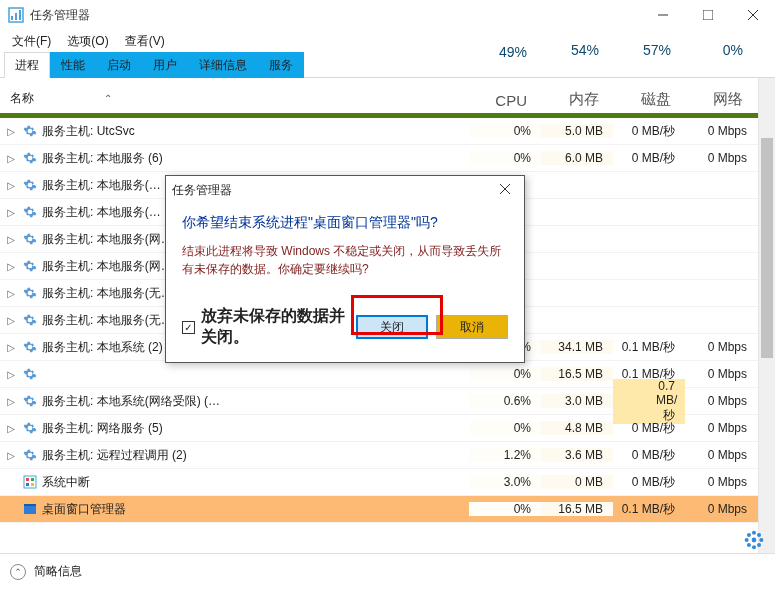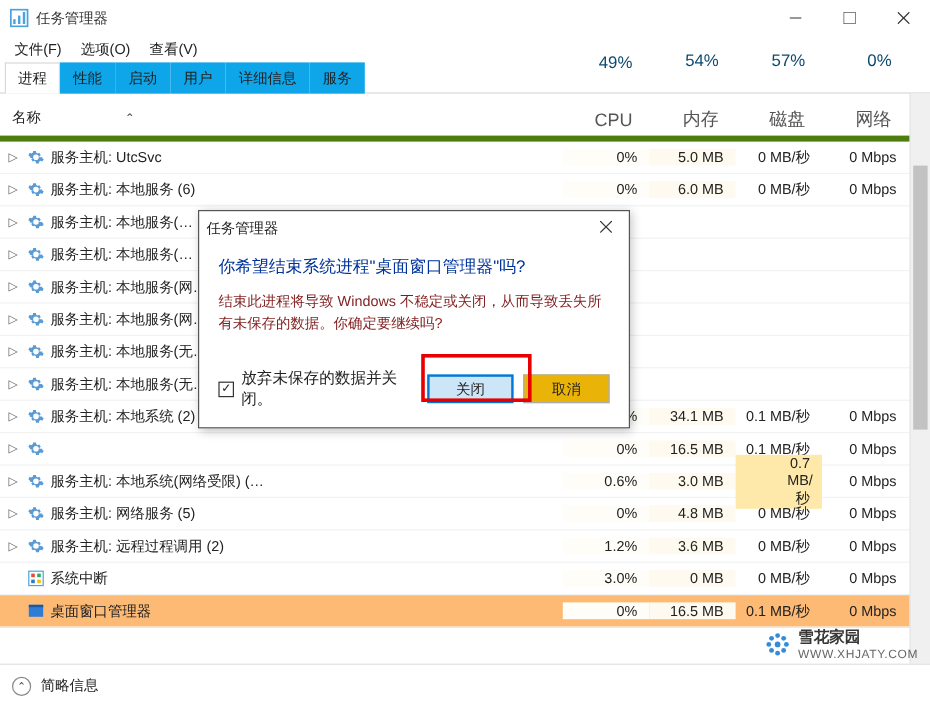--- a/index.html
+++ b/index.html
@@ -53,21 +53,21 @@
 
 .overlay { position: absolute; left: 165px; top: 175px; width: 360px; background: #fff; border: 1px solid #555; box-shadow: 2px 2px 8px rgba(0,0,0,.25); }
 .overlay .dtb { height: 28px; display: flex; align-items: center; padding: 0 6px; }
 .overlay .dtb .dtitle { flex: 1; font-size: 12px; }
 .overlay .dtb .dclose { width: 26px; text-align: center; color: #333; }
 .overlay .dbody { padding: 10px 16px 6px; }
 .overlay .dq { color: #003399; font-size: 14px; margin-bottom: 10px; }
 .overlay .dm { color: #7f1d1d; font-size: 12px; line-height: 1.5; margin-bottom: 14px; }
 .overlay .dact { display: flex; align-items: center; padding: 8px 16px 14px; }
 .overlay .chk { width: 13px; height: 13px; border: 1px solid #333; margin-right: 6px; display: inline-flex; align-items: center; justify-content: center; font-size: 10px; }
-.overlay .chklbl { flex: 1; font-size: 13px; }
+.overlay .chklbl { flex: 1; font-size: 16px; font-weight: bold; }
 .overlay .btn { width: 72px; height: 24px; border: 1px solid #adadad; background: #eab308; display: inline-flex; align-items: center; justify-content: center; font-size: 12px; margin-left: 8px; }
 .overlay .btn.primary { border: 2px solid #0078d7; background: #cde6f7; }
 .redbox { position: absolute; border: 3px solid #e80000; pointer-events: none; }
 .rb1 { left: 351px; top: 295px; width: 92px; height: 40px; }
 
 
 .watermark { position: absolute; right: 10px; bottom: 38px; display: flex; align-items: center; gap: 6px; opacity: .9;}
 .watermark .wlogo { width: 22px; height: 22px; }
 .watermark .wtxt { text-align: left; }
 .watermark .wtxt .l1 { font-size: 13px; font-weight: bold; color: #222; }
@@ -416,17 +416,13 @@
           <circle cx="4" cy="12" r="2.2"></circle>
           <circle cx="20" cy="12" r="2.2"></circle>
           <circle cx="6.5" cy="6.5" r="2.2"></circle>
           <circle cx="17.5" cy="6.5" r="2.2"></circle>
           <circle cx="6.5" cy="17.5" r="2.2"></circle>
           <circle cx="17.5" cy="17.5" r="2.2"></circle>
           <circle cx="12" cy="12" r="2.6"></circle>
         </g>
       </svg>
   </span>
-  <div class="wtxt">
-    <div class="l1">雪花家园</div>
-    <div class="l2">WWW.XHJATY.COM</div>
-  </div>
 </div>
 
 </body></html>

